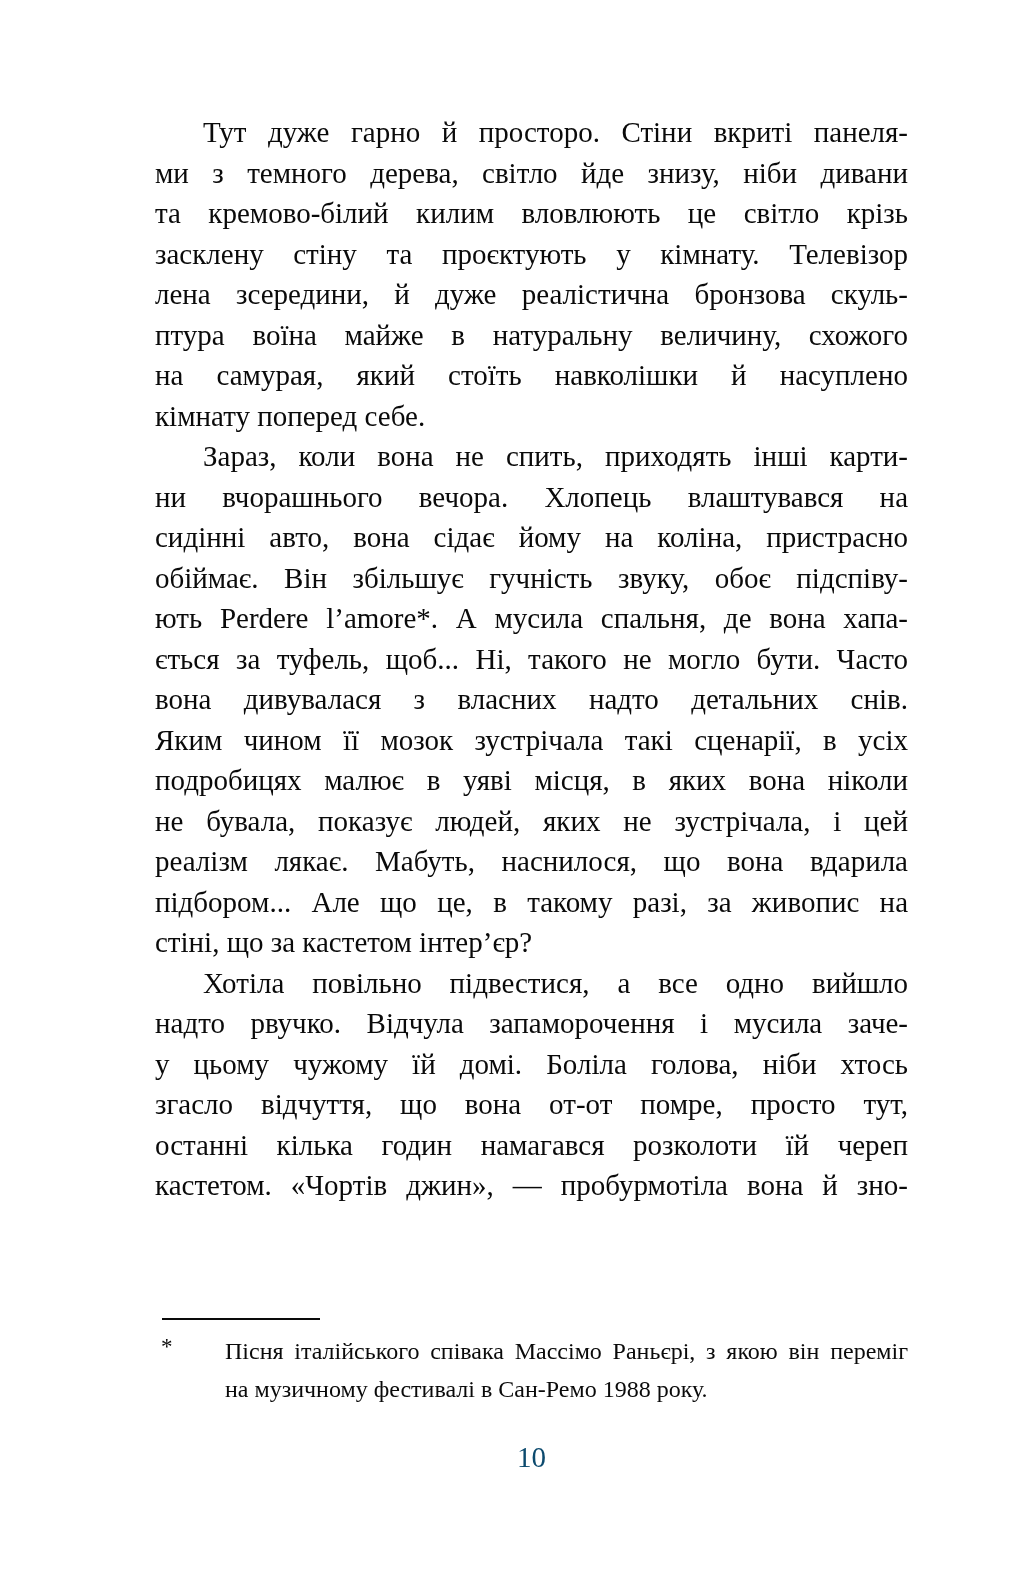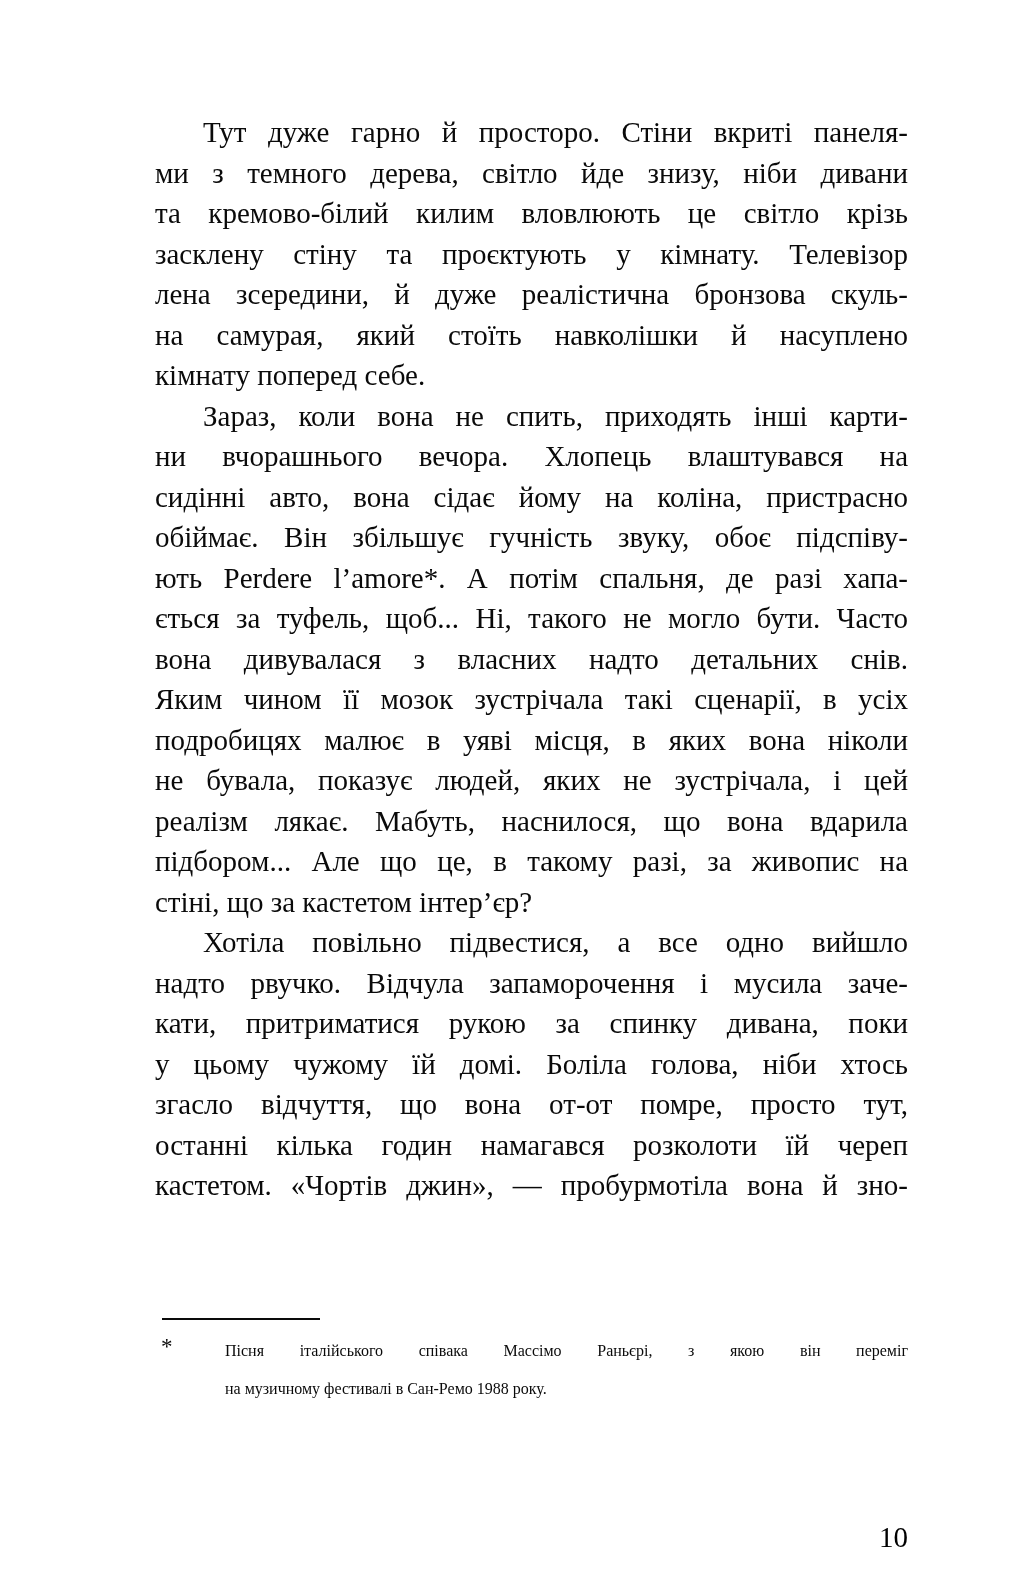--- a/index.html
+++ b/index.html
@@ -58,79 +58,79 @@
     left: 6px;
     top: 2px;
     font-size: 23px;
     color: #0a0a0a;
   }
   .footnote .fn-text {
     margin-left: 70px;
     width: 683px;
   }
   .fn-line {
-    font-size: 16px;
+    font-size: 24px;
     line-height: 38px;
     height: 38px;
     overflow: hidden;
     text-align: justify;
     text-align-last: justify;
     color: #0a0a0a;
   }
   .fn-line.last {
     text-align-last: left;
   }
   .page-number {
     position: absolute;
     left: 155px;
-    top: 1520px;
+    top: 1440px;
     width: 753px;
-    text-align: right;
+    text-align: center;
     font-size: 29px;
     line-height: 34px;
-    color: #000000;
+    color: #0c4a6e;
   }
 </style>
 </head>
 <body>
 
 <div class="page">
 
   <div class="text-block">
 
     <div>
       <div class="line indent">Тут дуже гарно й просторо. Стіни вкриті панеля-</div>
       <div class="line">ми з темного дерева, світло йде знизу, ніби дивани</div>
       <div class="line">та кремово-білий килим вловлюють це світло крізь</div>
       <div class="line">засклену стіну та проєктують у кімнату. Телевізор</div>
       <div class="line">лена зсередини, й дуже реалістична бронзова скуль-</div>
+      <div class="line">птура воїна майже в натуральну величину, схожого</div>
       <div class="line">на самурая, який стоїть навколішки й насуплено</div>
       <div class="line last">кімнату поперед себе.</div>
     </div>
 
     <div>
       <div class="line indent">Зараз, коли вона не спить, приходять інші карти-</div>
       <div class="line">ни вчорашнього вечора. Хлопець влаштувався на</div>
       <div class="line">сидінні авто, вона сідає йому на коліна, пристрасно</div>
       <div class="line">обіймає. Він збільшує гучність звуку, обоє підспіву-</div>
-      <div class="line">ють Perdere l’amore*. А потім спальня, де разі хапа-</div>
+      <div class="line">ють Perdere l’amore*. А мусила спальня, де вона хапа-</div>
       <div class="line">ється за туфель, щоб... Ні, такого не могло бути. Часто</div>
       <div class="line">вона дивувалася з власних надто детальних снів.</div>
       <div class="line">Яким чином її мозок зустрічала такі сценарії, в усіх</div>
       <div class="line">подробицях малює в уяві місця, в яких вона ніколи</div>
       <div class="line">не бувала, показує людей, яких не зустрічала, і цей</div>
       <div class="line">реалізм лякає. Мабуть, наснилося, що вона вдарила</div>
       <div class="line">підбором... Але що це, в такому разі, за живопис на</div>
       <div class="line last">стіні, що за кастетом інтер’єр?</div>
     </div>
 
     <div>
       <div class="line indent">Хотіла повільно підвестися, а все одно вийшло</div>
       <div class="line">надто рвучко. Відчула запаморочення і мусила заче-</div>
-      <div class="line">кати, притриматися рукою за спинку дивана, поки</div>
       <div class="line">у цьому чужому їй домі. Боліла голова, ніби хтось</div>
       <div class="line">згасло відчуття, що вона от-от помре, просто тут,</div>
       <div class="line">останні кілька годин намагався розколоти їй череп</div>
       <div class="line">кастетом. «Чортів джин», — пробурмотіла вона й зно-</div>
     </div>
 
   </div>
 
   <div class="footnote-rule"></div>
 

